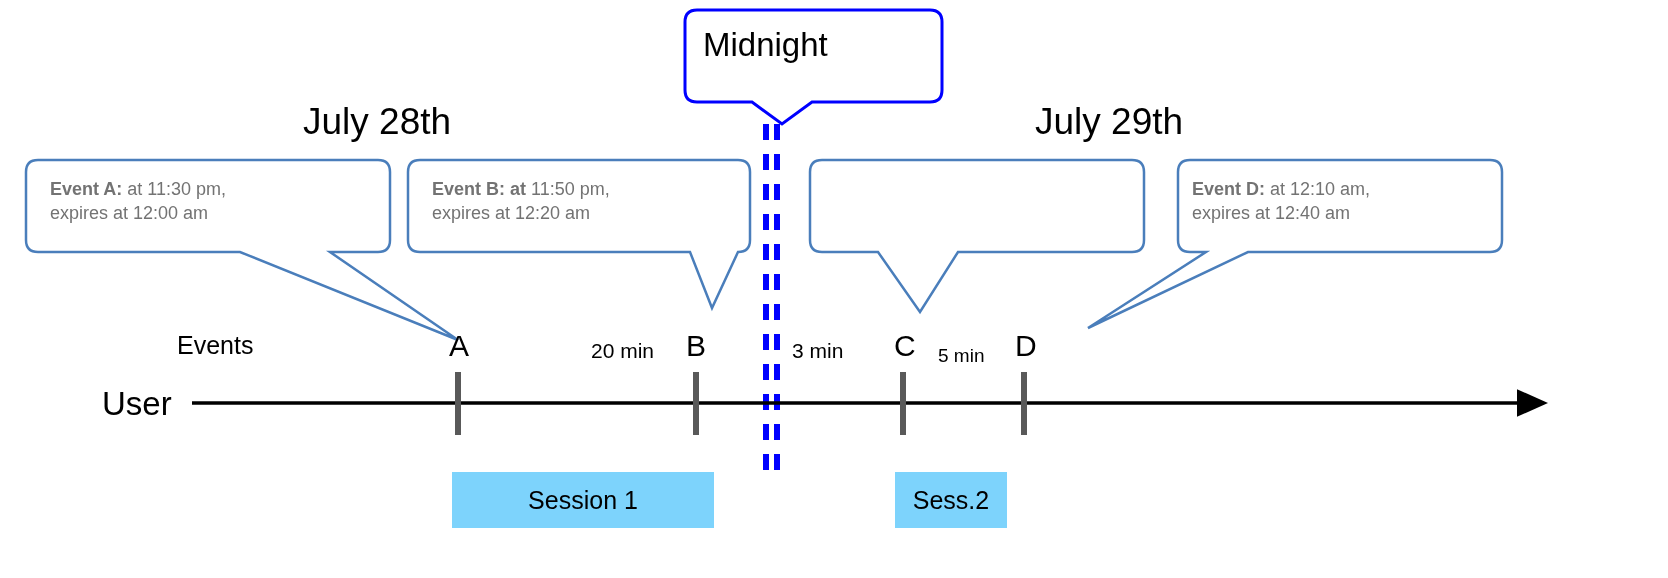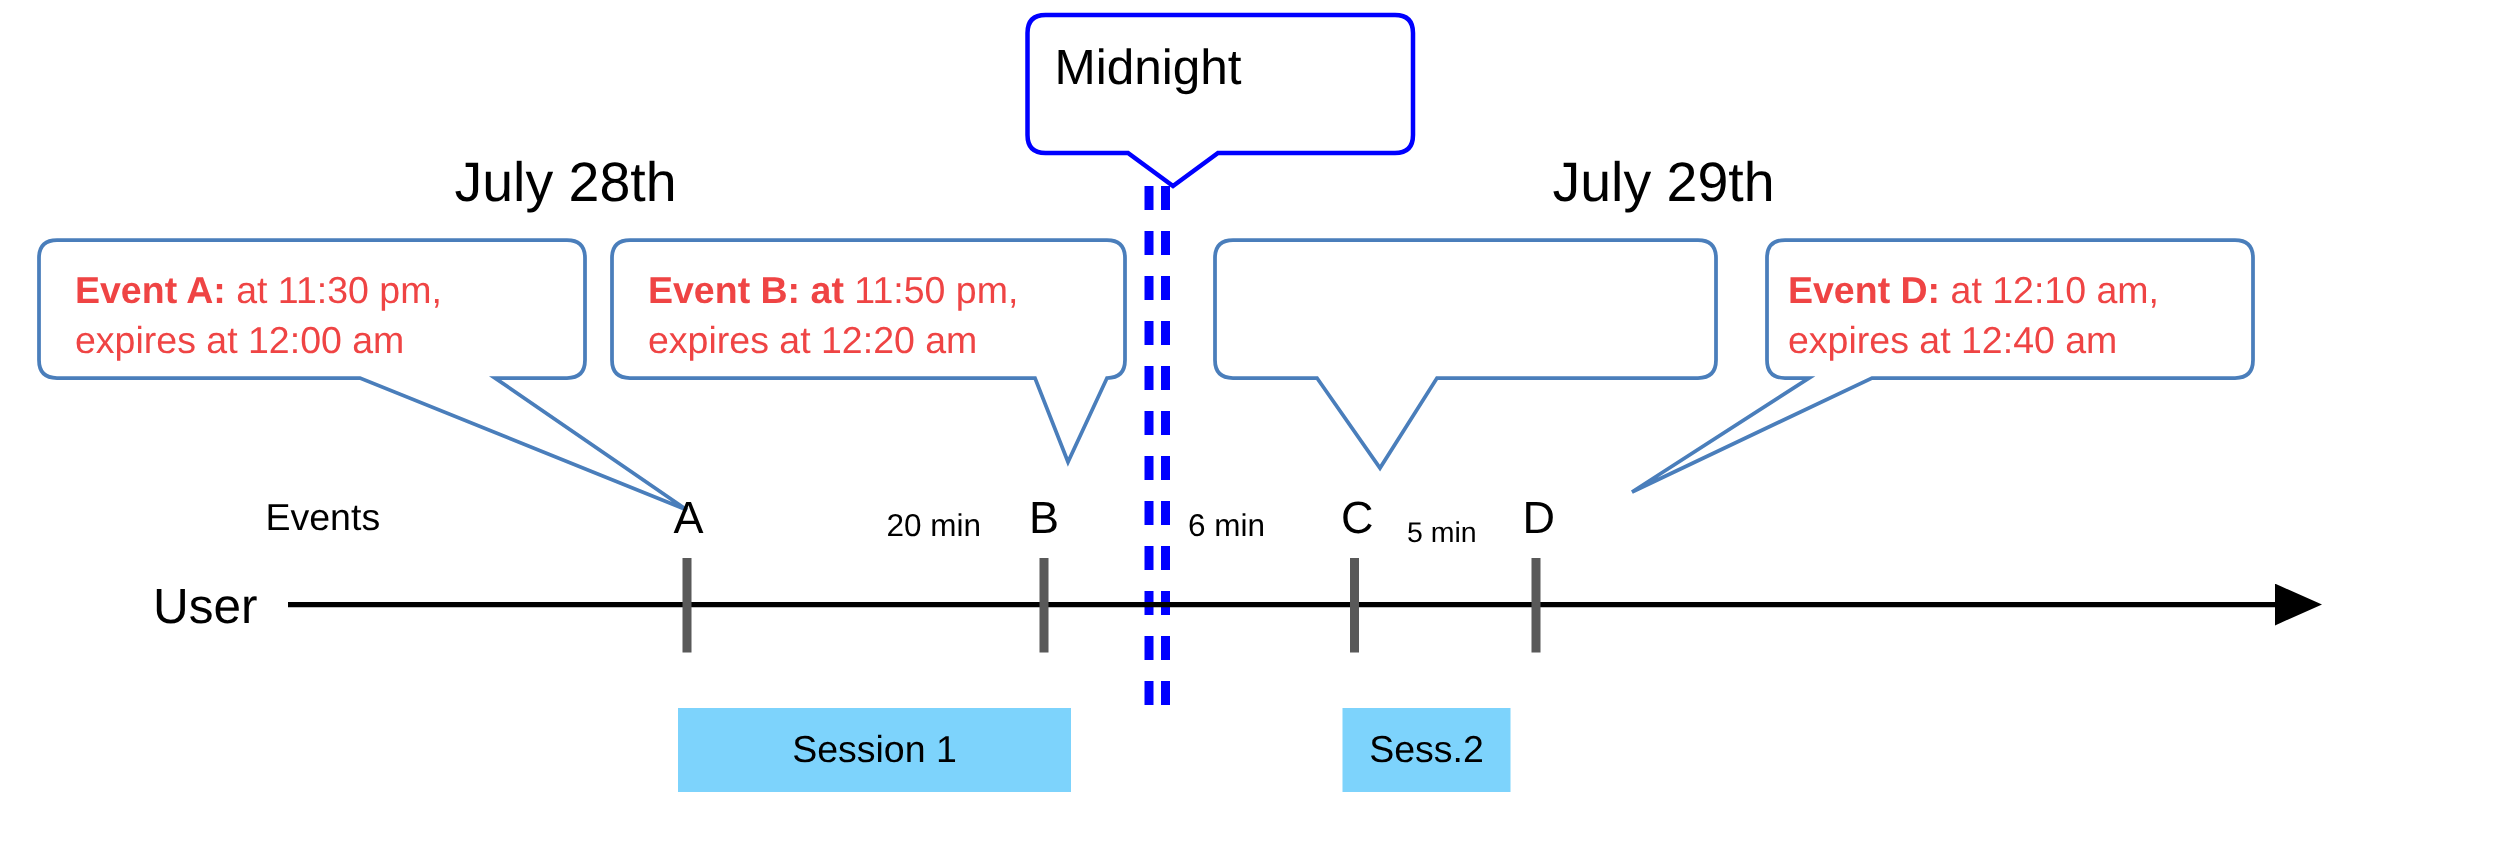--- a/index.html
+++ b/index.html
@@ -33,23 +33,23 @@
   .date-label {
     font-size: 37px;
     line-height: 1;
     white-space: nowrap;
     color: #000;
   }
 
   
   .callout-text {
     position: absolute;
-    font-size: 25px;
+    font-size: 18px;
     line-height: 1.32;
-    color: #ef4444;
+    color: #737373;
     white-space: nowrap;
   }
   .callout-text b { font-weight: bold; }
 
   .midnight-text {
     position: absolute;
     font-size: 33px;
     line-height: 1;
     color: #000;
     white-space: nowrap;
@@ -165,21 +165,21 @@
 
   <div class="axis-name" style="left:102px; top:387px;">User</div>
   <div class="events-name" style="left:177px; top:333px;">Events</div>
 
   <div class="marker-letter" style="left:449px; top:331px;">A</div>
   <div class="marker-letter" style="left:686px; top:331px;">B</div>
   <div class="marker-letter" style="left:894px; top:331px;">C</div>
   <div class="marker-letter" style="left:1015px; top:331px;">D</div>
 
   <div class="interval-label" style="left:591px; top:340px;">20 min</div>
-  <div class="interval-label" style="left:792px; top:340px;">6 min</div>
+  <div class="interval-label" style="left:792px; top:340px;">3 min</div>
   <div class="interval-label small" style="left:938px; top:346px;">5 min</div>
 
   <div class="session-box" style="left:452px; top:472px; width:262px; height:56px;">
     <span>Session 1</span>
   </div>
   <div class="session-box" style="left:895px; top:472px; width:112px; height:56px;">
     <span>Sess.2</span>
   </div>
 
 </div>

